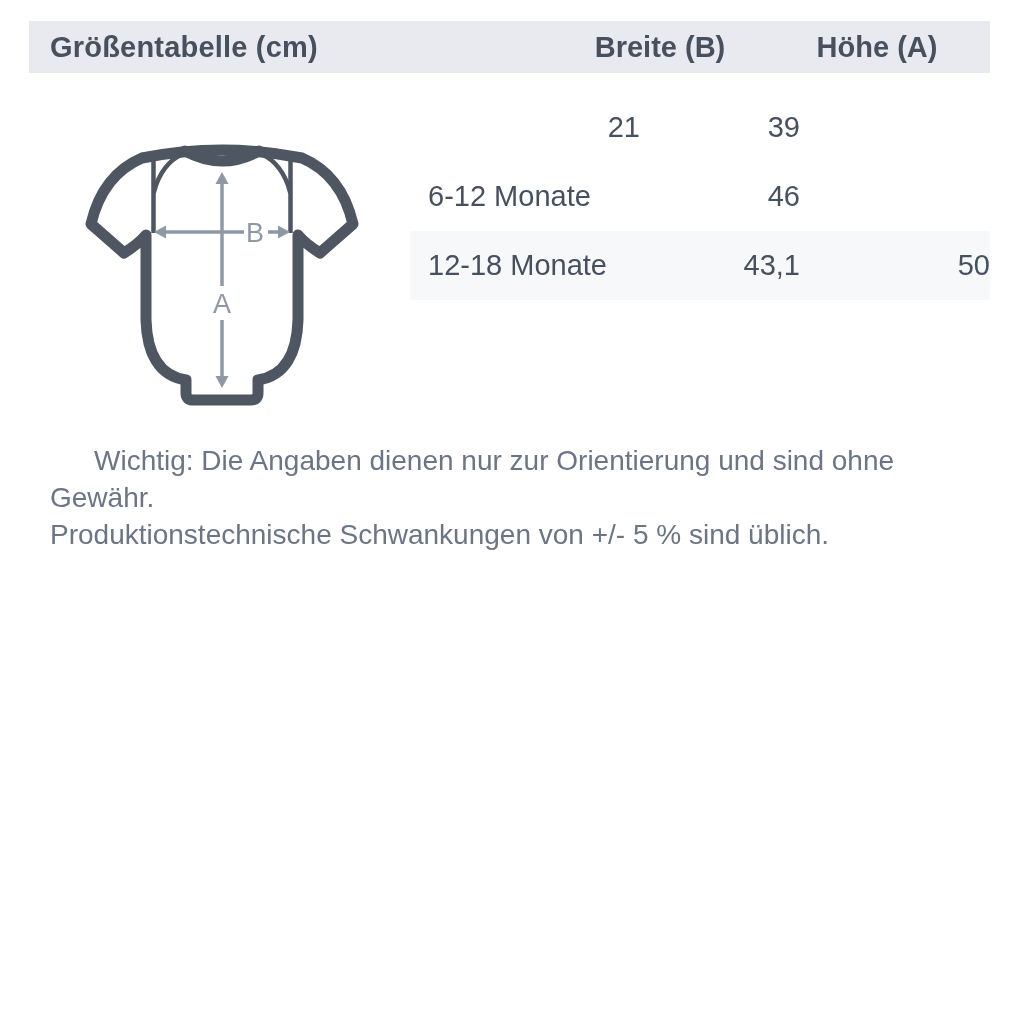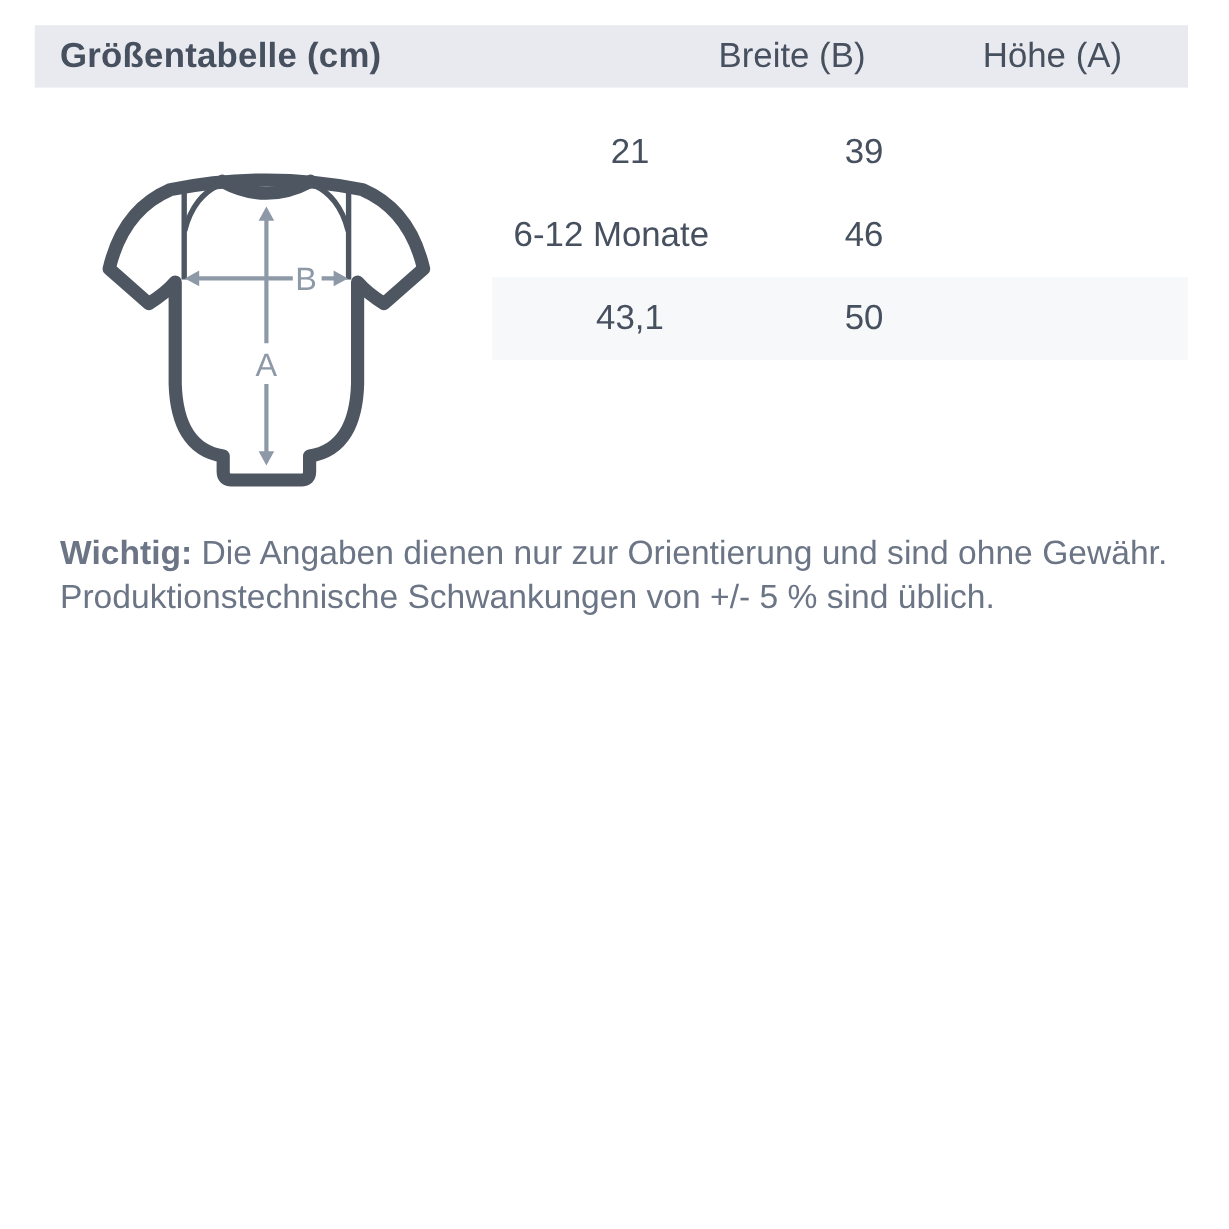--- a/index.html
+++ b/index.html
@@ -14,50 +14,50 @@
     .chart-header{
       position:absolute;left:29px;top:21px;width:961px;height:52px;
       background:#e9eaef;color:#47505f;
     }
     .chart-title{
       position:absolute;left:21px;top:50%;transform:translateY(-50%);
       font-size:29px;font-weight:bold;letter-spacing:.2px;white-space:nowrap;
     }
     .colhead{
       position:absolute;top:50%;transform:translate(-50%,-50%);
-      font-size:29px;font-weight:normal;white-space:nowrap;
+      font-size:29px;font-weight:bold;white-space:nowrap;
     }
     .colhead.breite{left:631px;}
     .colhead.hoehe{left:848px;}
 
     
     .rows{position:absolute;left:410px;top:93px;width:580px;}
     .row{
       display:grid;grid-template-columns:230px 160px 190px;
       height:69px;align-items:center;
       color:#47505f;font-size:29px;
     }
     .row.striped{background:#f7f8fa;}
     .row .size{padding-left:18px;white-space:nowrap;}
-    .row .val{text-align:center;}
+    .row .val{text-align:right;}
 
     
     .diagram{position:absolute;left:82px;top:132px;width:280px;height:278px;}
     .diagram svg{display:block;width:100%;height:100%;}
     .arrow-label{
       font-family:"Liberation Sans","DejaVu Sans",sans-serif;
       font-size:27px;fill:#8e99a8;
     }
 
     
     .disclaimer{
       position:absolute;left:50px;top:442px;width:940px;
       font-size:28px;line-height:37px;color:#6b7586;
     }
-    .disclaimer b{font-weight:bold;}
+    .disclaimer b{font-weight:normal;margin-left:44px;}
   </style>
 </head>
 <body>
 
 <div class="canvas">
 
   <div class="chart-header">
     <div class="chart-title">Größentabelle (cm)</div>
     <div class="colhead breite">Breite (B)</div>
     <div class="colhead hoehe">Höhe (A)</div>
@@ -66,20 +66,21 @@
   <div class="rows">
     <div class="row">
       <span class="val">21</span>
       <span class="val">39</span>
     </div>
     <div class="row">
       <span class="size">6-12 Monate</span>
       <span class="val">46</span>
     </div>
     <div class="row striped">
+      <span class="size">12-18 Monate</span>
       <span class="val">43,1</span>
       <span class="val">50</span>
     </div>
   </div>
 
   <div class="diagram">
     <svg viewBox="0 0 280 278" xmlns="http://www.w3.org/2000/svg">
 
       <g>
         <path d="M 60,26

